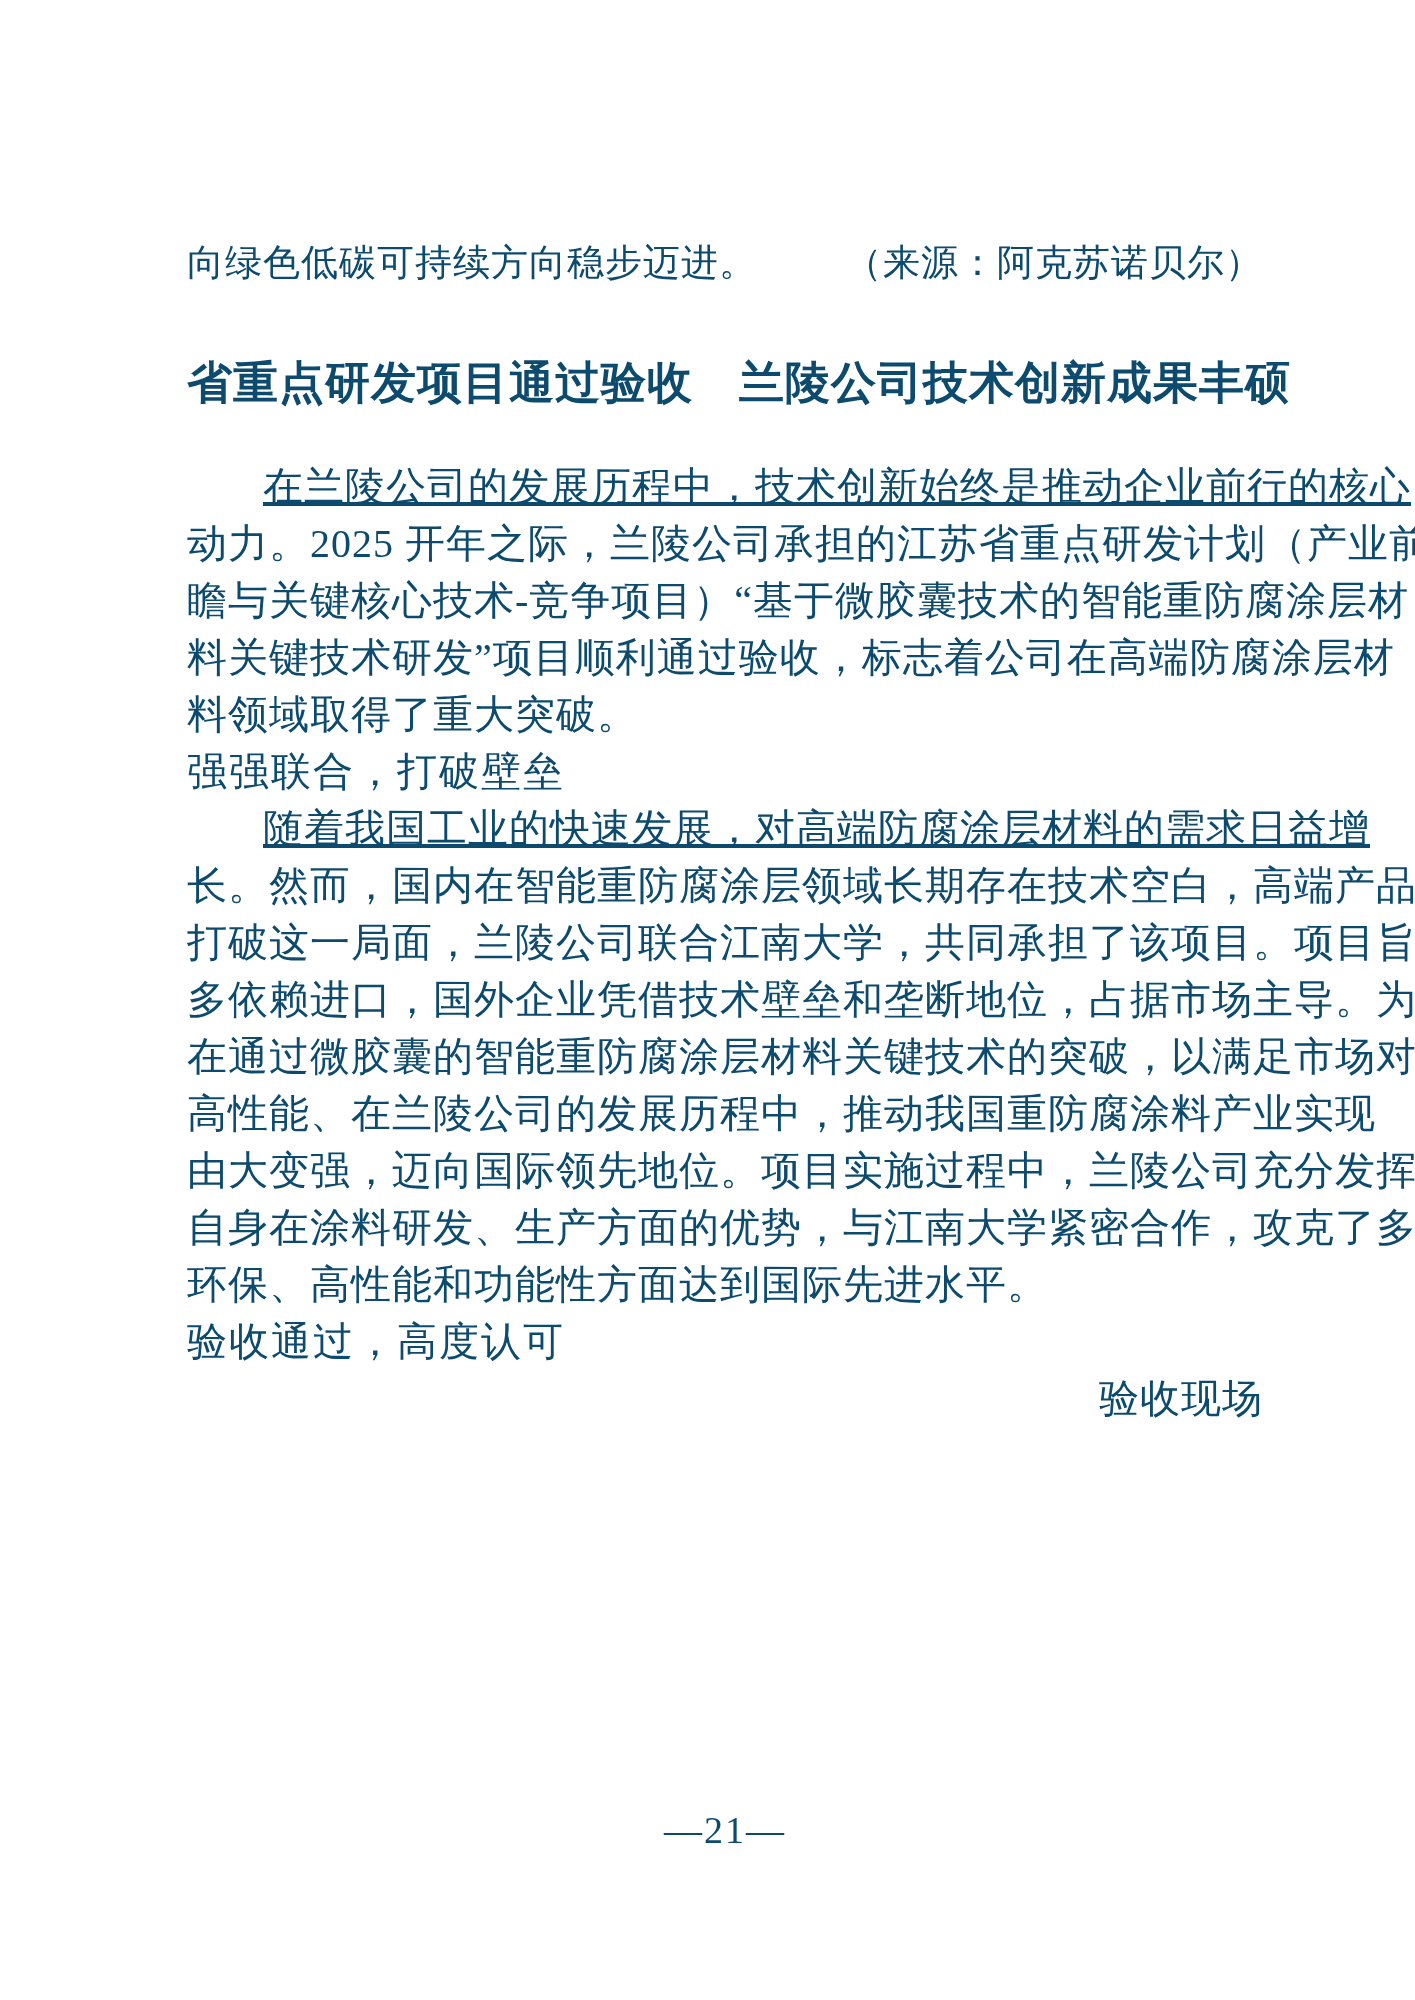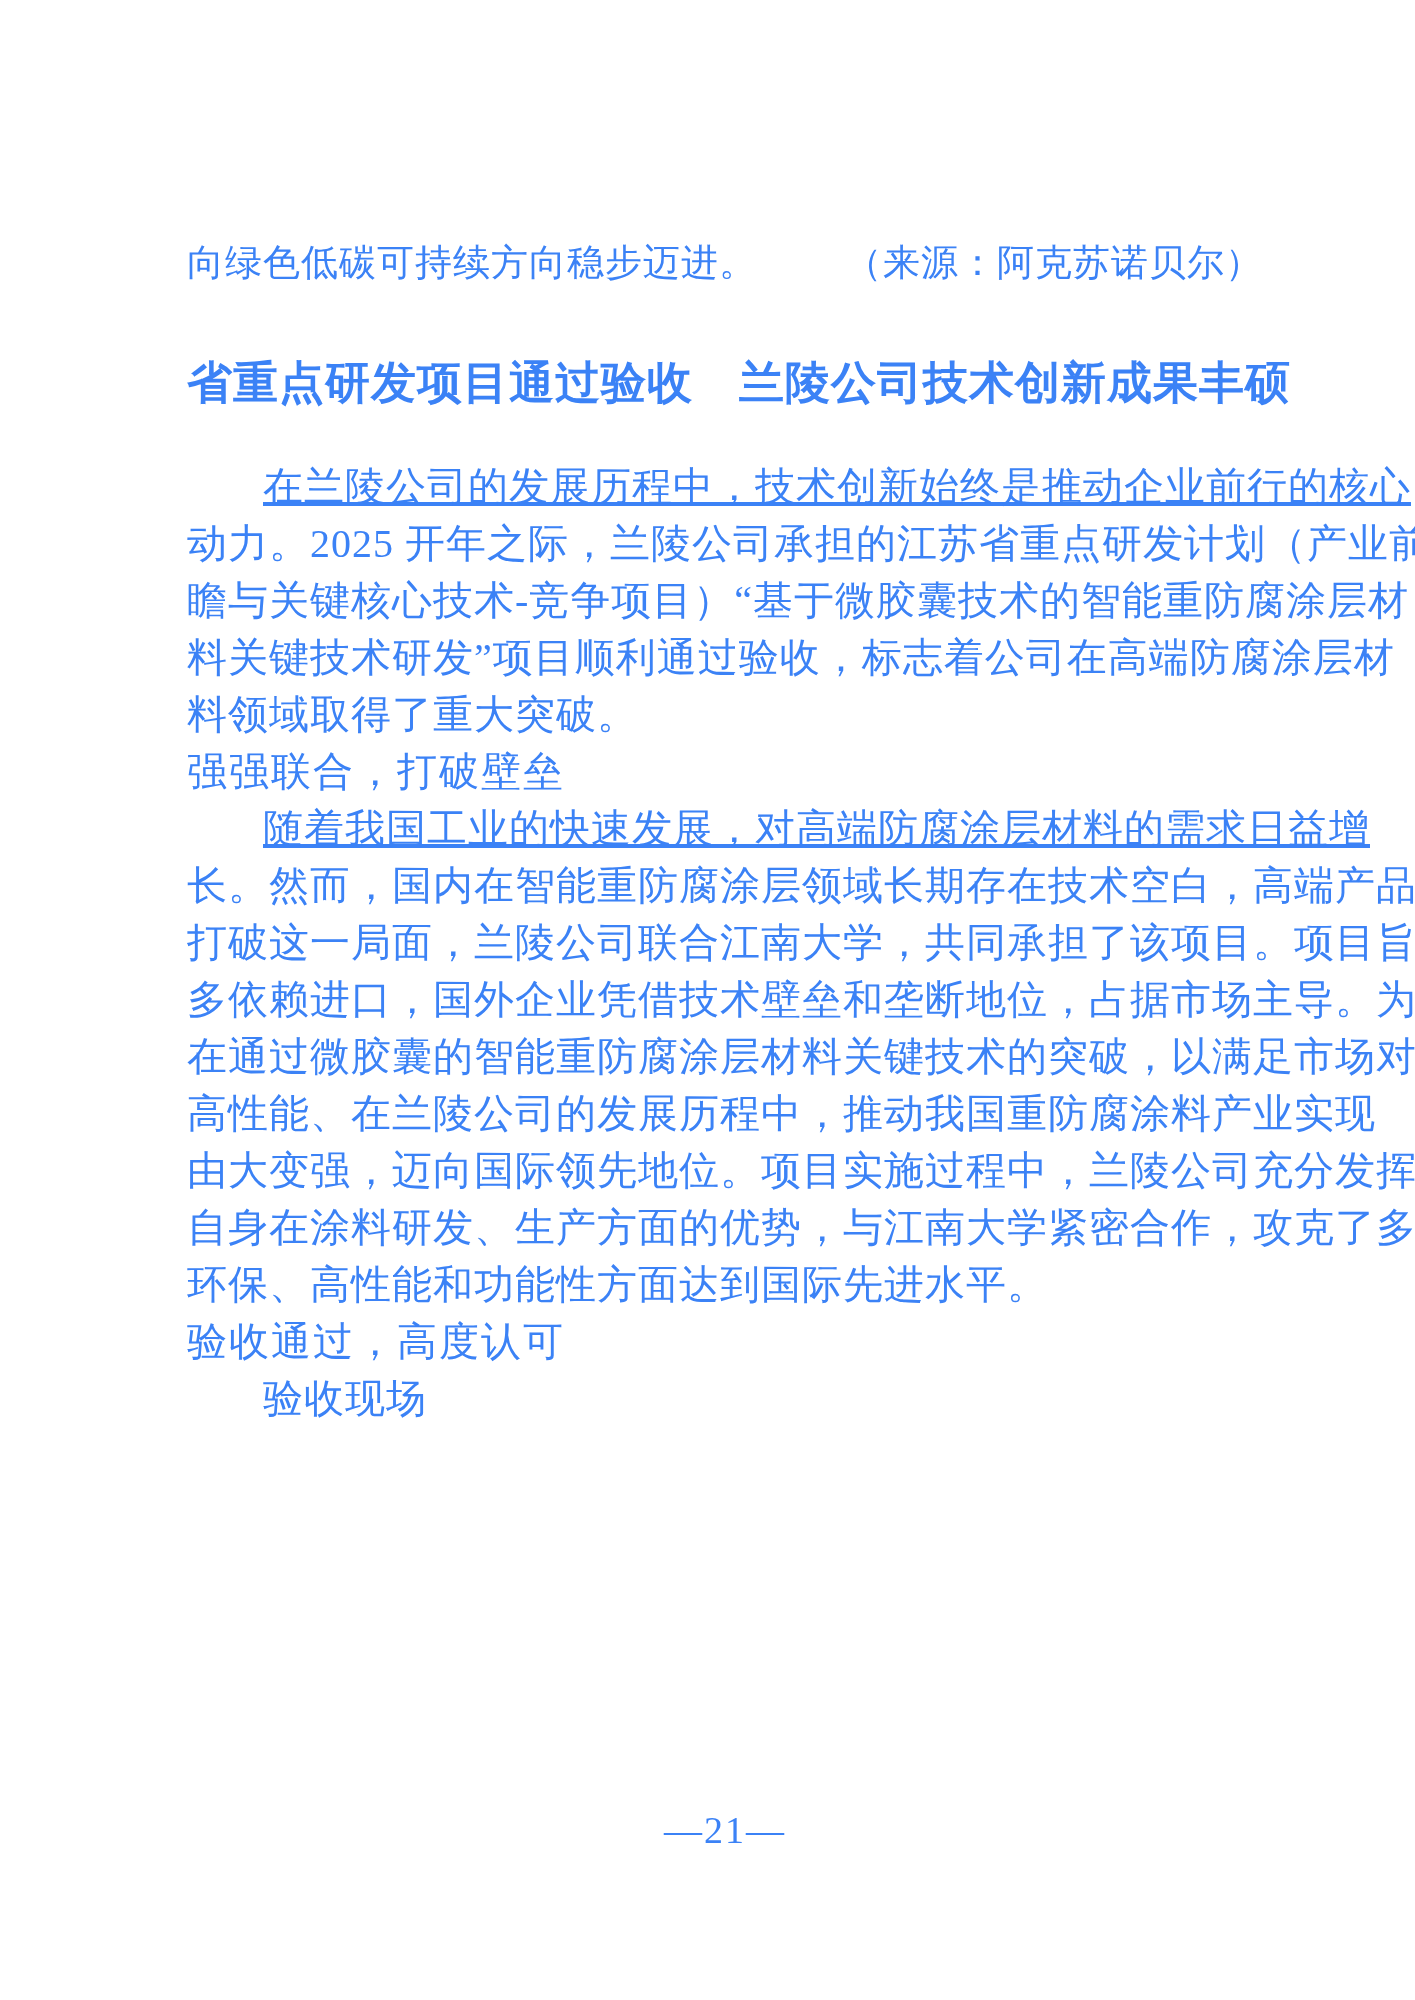--- a/index.html
+++ b/index.html
@@ -3,21 +3,21 @@
 <meta charset="utf-8">
 <style>
   * { margin: 0; padding: 0; box-sizing: border-box; }
   html, body { background: #888; }
   .page {
     position: relative;
     width: 1415px;
     height: 2000px;
     margin: 0 auto;
     background: #ffffff;
-    color: #3b82f6;
+    color: #0c4a6e;
     font-family: "Liberation Serif", "DejaVu Serif", serif;
     overflow: hidden;
   }
   .content {
     position: absolute;
     left: 187px;
     top: 238px;
     width: 1076px;
   }
   .header-line {
@@ -61,20 +61,21 @@
     font-family: "Liberation Sans", "DejaVu Sans", sans-serif;
     font-weight: 400;
     font-size: 40px;
     letter-spacing: 2px;
   }
   .caption-line {
     line-height: 57px;
     height: 57px;
     text-indent: 1.9em;
     letter-spacing: 1px;
+    text-align: right;
   }
   .page-number {
     position: absolute;
     left: 187px;
     width: 1076px;
     top: 1808px;
     text-align: center;
     font-size: 38px;
     letter-spacing: 2px;
   }

